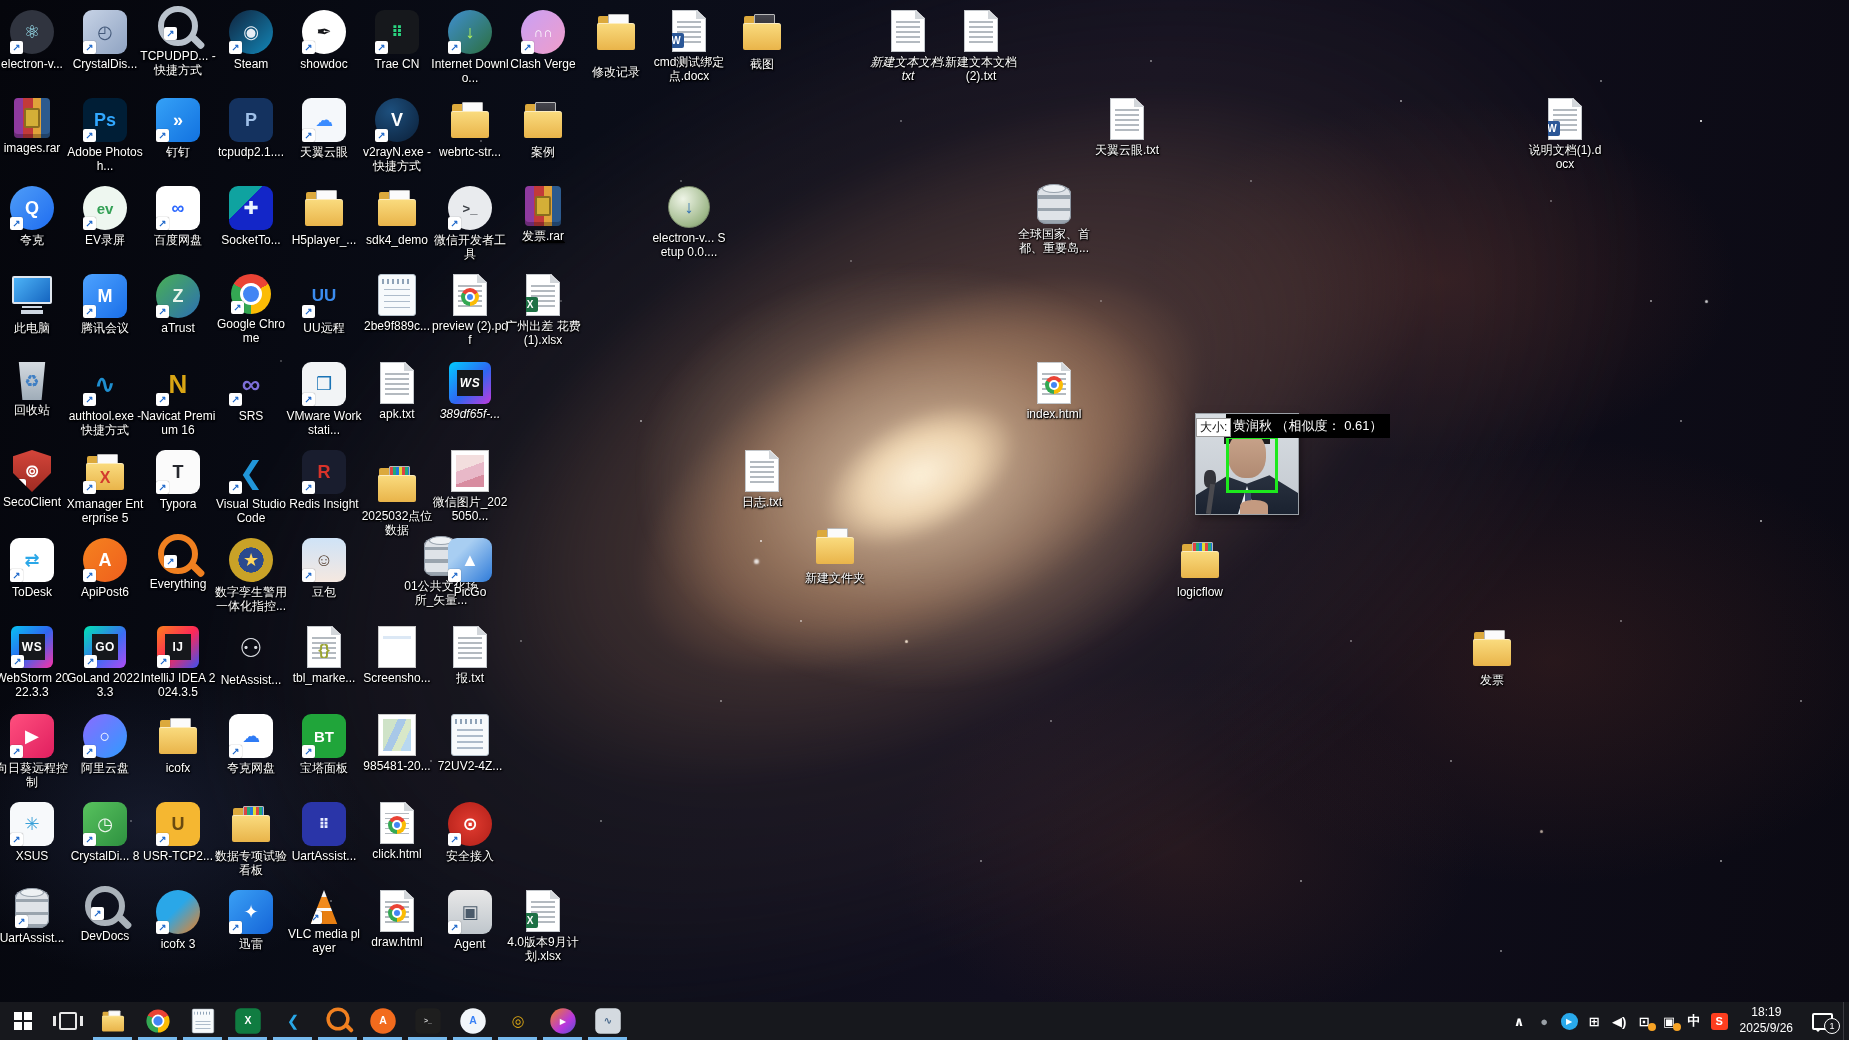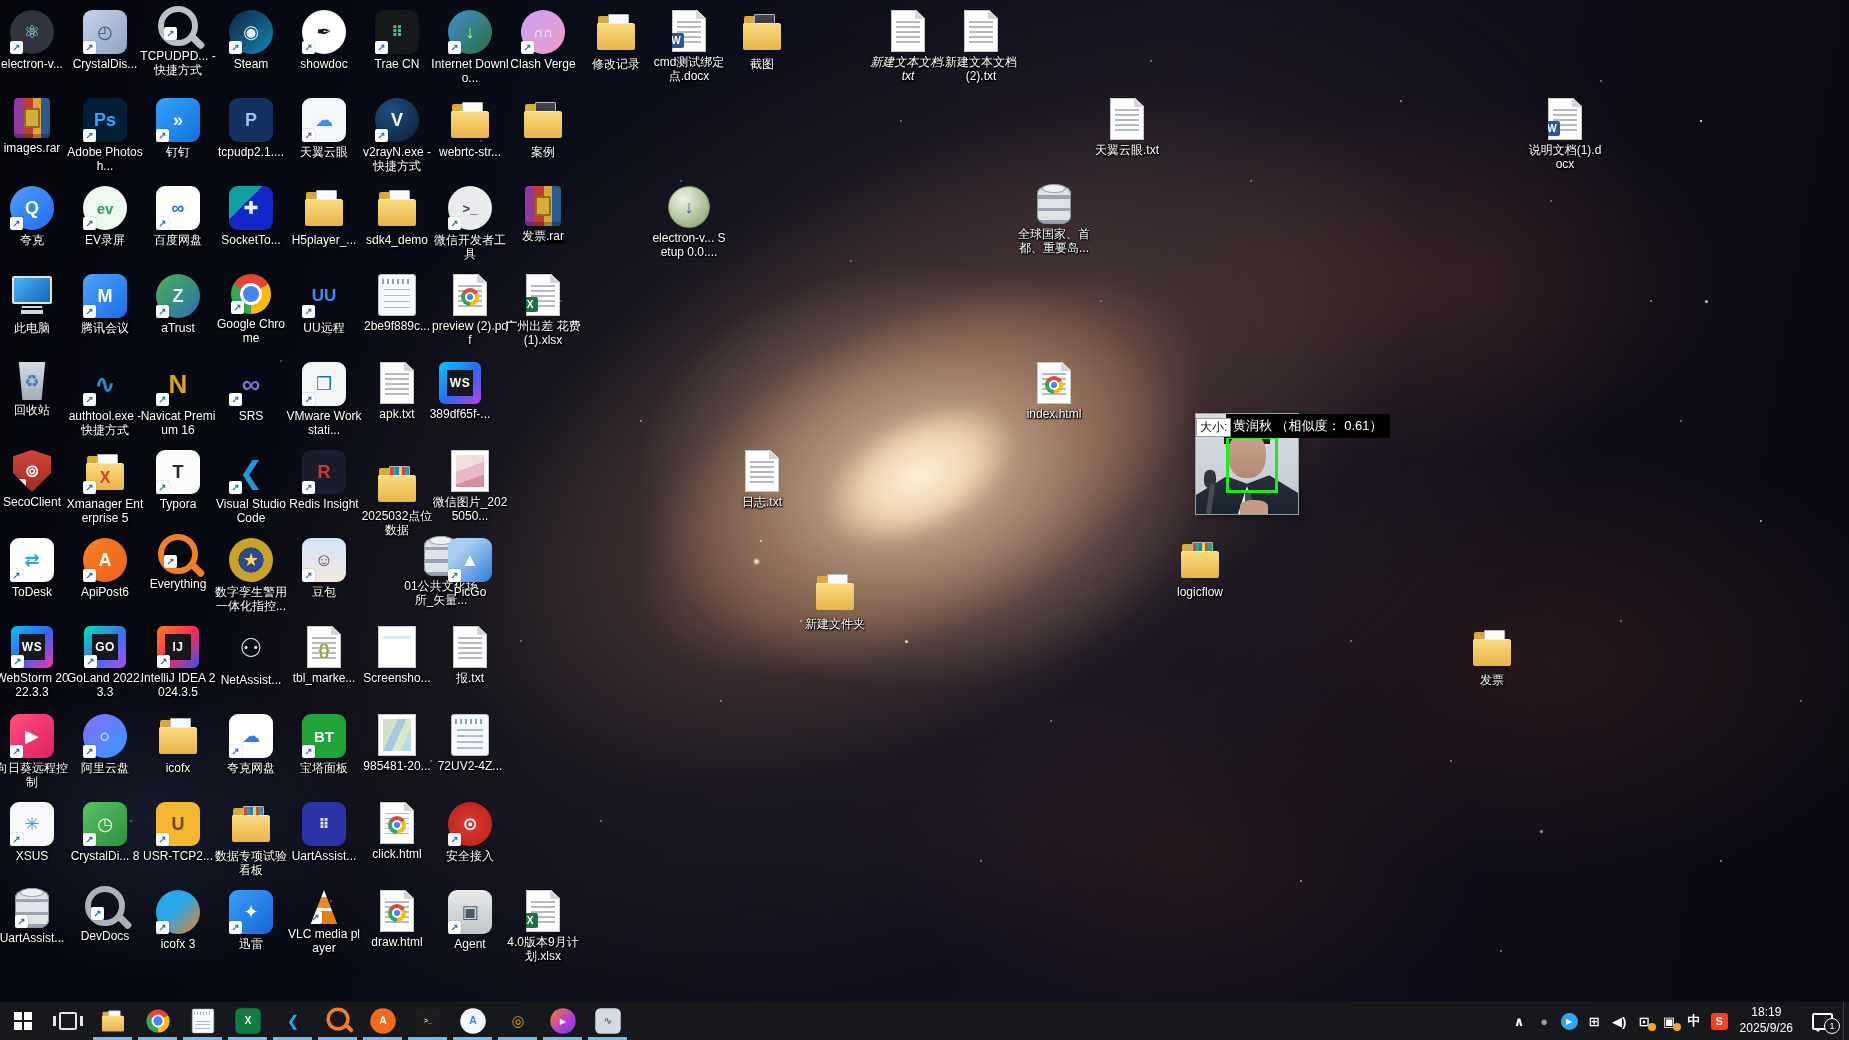--- a/index.html
+++ b/index.html
@@ -211,21 +211,21 @@
         <b class="sc">↗</b>
       </span>
       <div class="lbl">Internet Downlo...</div>
     </div>
     <div class="cell" style="left: 503px; top: 10px;">
       <span class="icon s-circ" data-glyph="∩∩" style="--bg: linear-gradient(135deg,#c9a0f5,#ef9dc9); --fg: #ffffff; --fs: 13px;">
         <b class="sc">↗</b>
       </span>
       <div class="lbl">Clash Verge</div>
     </div>
-    <div class="cell" style="left: 576px; top: 10px;">
+    <div class="cell" style="left: 576px; top: 10px; gap: 8px;">
       <span class="icon s-folder">
         <i class="tab"></i>
         <i class="paper"></i>
         <i class="body"></i>
       </span>
       <div class="lbl">修改记录</div>
     </div>
     <div class="cell" style="left: 649px; top: 10px;">
       <span class="icon s-doc">
         <b class="badge" style="background: rgb(43, 87, 151);">W</b>
@@ -431,21 +431,21 @@
     <div class="cell" style="left: 284px; top: 362px;">
       <span class="icon s-tile" data-glyph="❒" style="--bg: #f2f4f6; --fg: #1a73b5;">
         <b class="sc">↗</b>
       </span>
       <div class="lbl">VMware Workstati...</div>
     </div>
     <div class="cell" style="left: 357px; top: 362px;">
       <span class="icon s-doc"></span>
       <div class="lbl">apk.txt</div>
     </div>
-    <div class="cell" style="left: 420px; top: 362px;">
+    <div class="cell" style="left: 430px; top: 362px; font-style: italic;">
       <span class="icon s-jb" data-glyph="WS" style="--bg: linear-gradient(135deg,#00cdff,#2f66f2 55%,#c13bdd);"></span>
       <div class="lbl">389df65f-...</div>
     </div>
     <div class="cell" style="left: 1014px; top: 362px;">
       <span class="icon s-doc">
         <b class="cball"></b>
       </span>
       <div class="lbl">index.html</div>
     </div>
     <div class="cell" style="left: -8px; top: 450px;">
@@ -530,21 +530,21 @@
     <div class="cell" style="left: 357px; top: 538px; margin-left: 44px;">
       <span class="icon s-db"></span>
       <div class="lbl">01公共文化场所_矢量...</div>
     </div>
     <div class="cell" style="left: 430px; top: 538px;">
       <span class="icon s-tile" data-glyph="▲" style="--bg: linear-gradient(135deg,#a8cef2 30%,#2f7bd9); --fg: #ffffff;">
         <b class="sc">↗</b>
       </span>
       <div class="lbl">PicGo</div>
     </div>
-    <div class="cell" style="left: 795px; top: 570px;">
+    <div class="cell" style="left: 795px; top: 524px;">
       <span class="icon s-folder">
         <i class="tab"></i>
         <i class="paper"></i>
         <i class="body"></i>
       </span>
       <div class="lbl">新建文件夹</div>
     </div>
     <div class="cell" style="left: 1160px; top: 538px;">
       <span class="icon s-folder">
         <i class="tab"></i>

